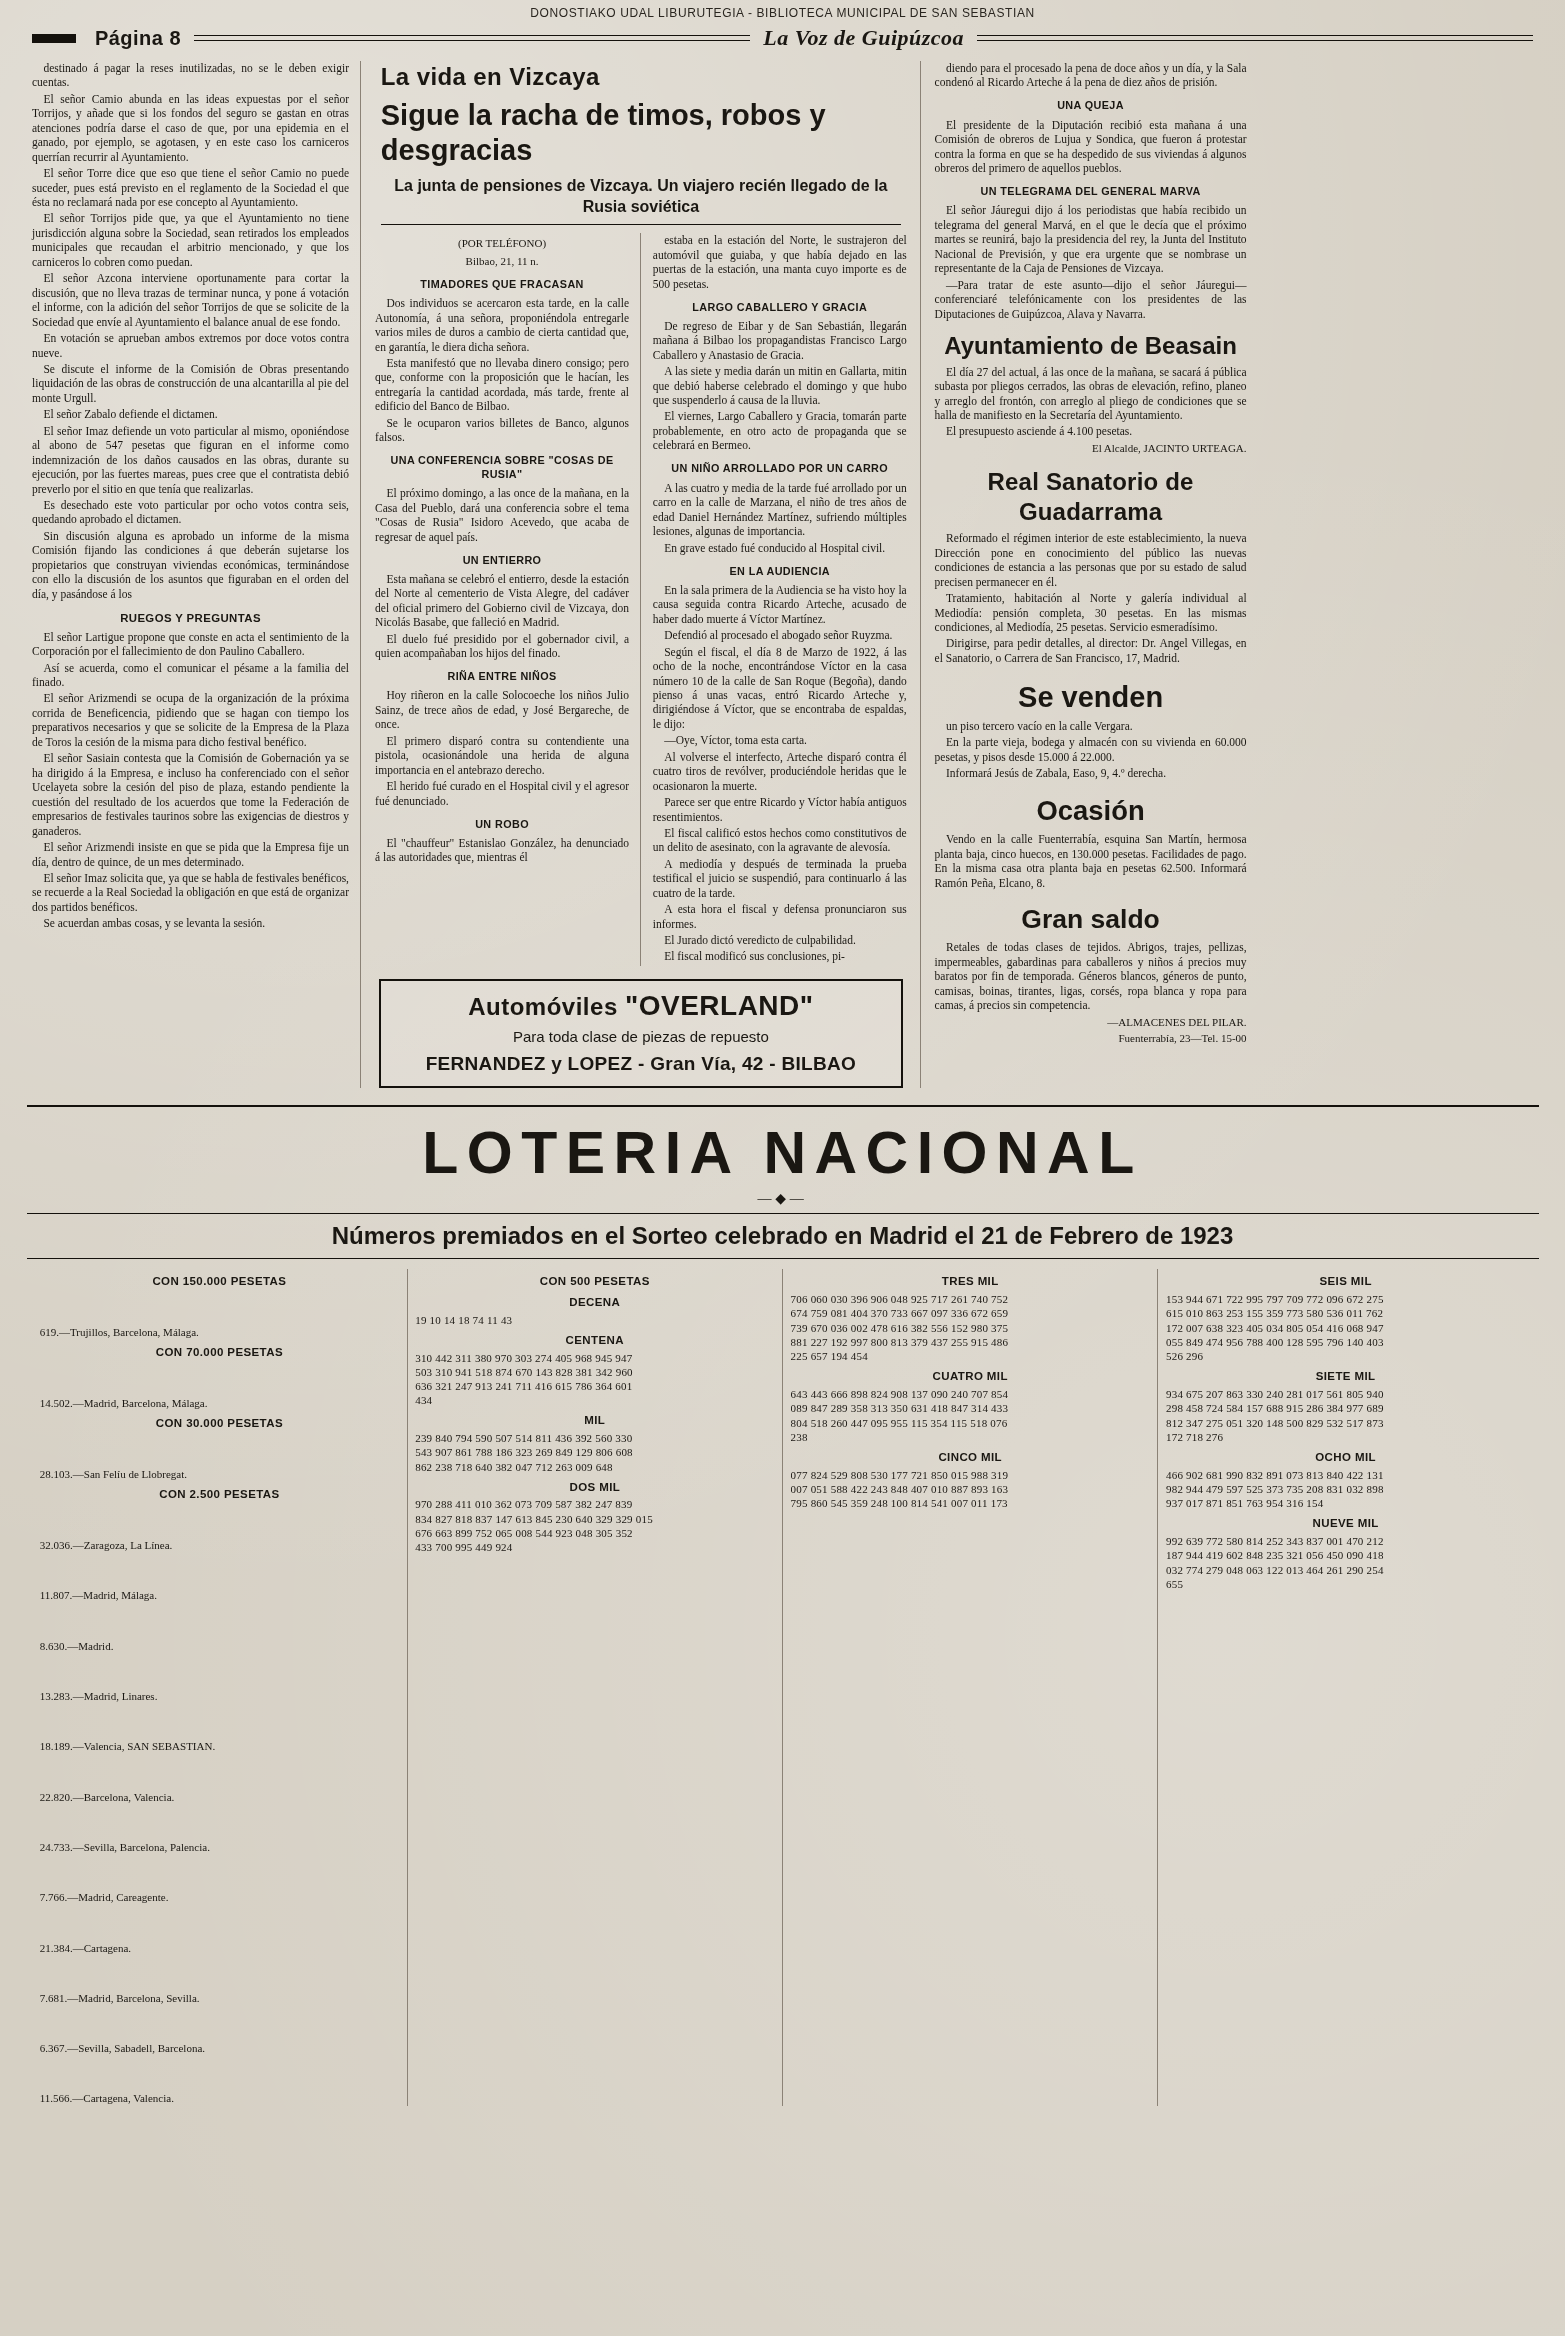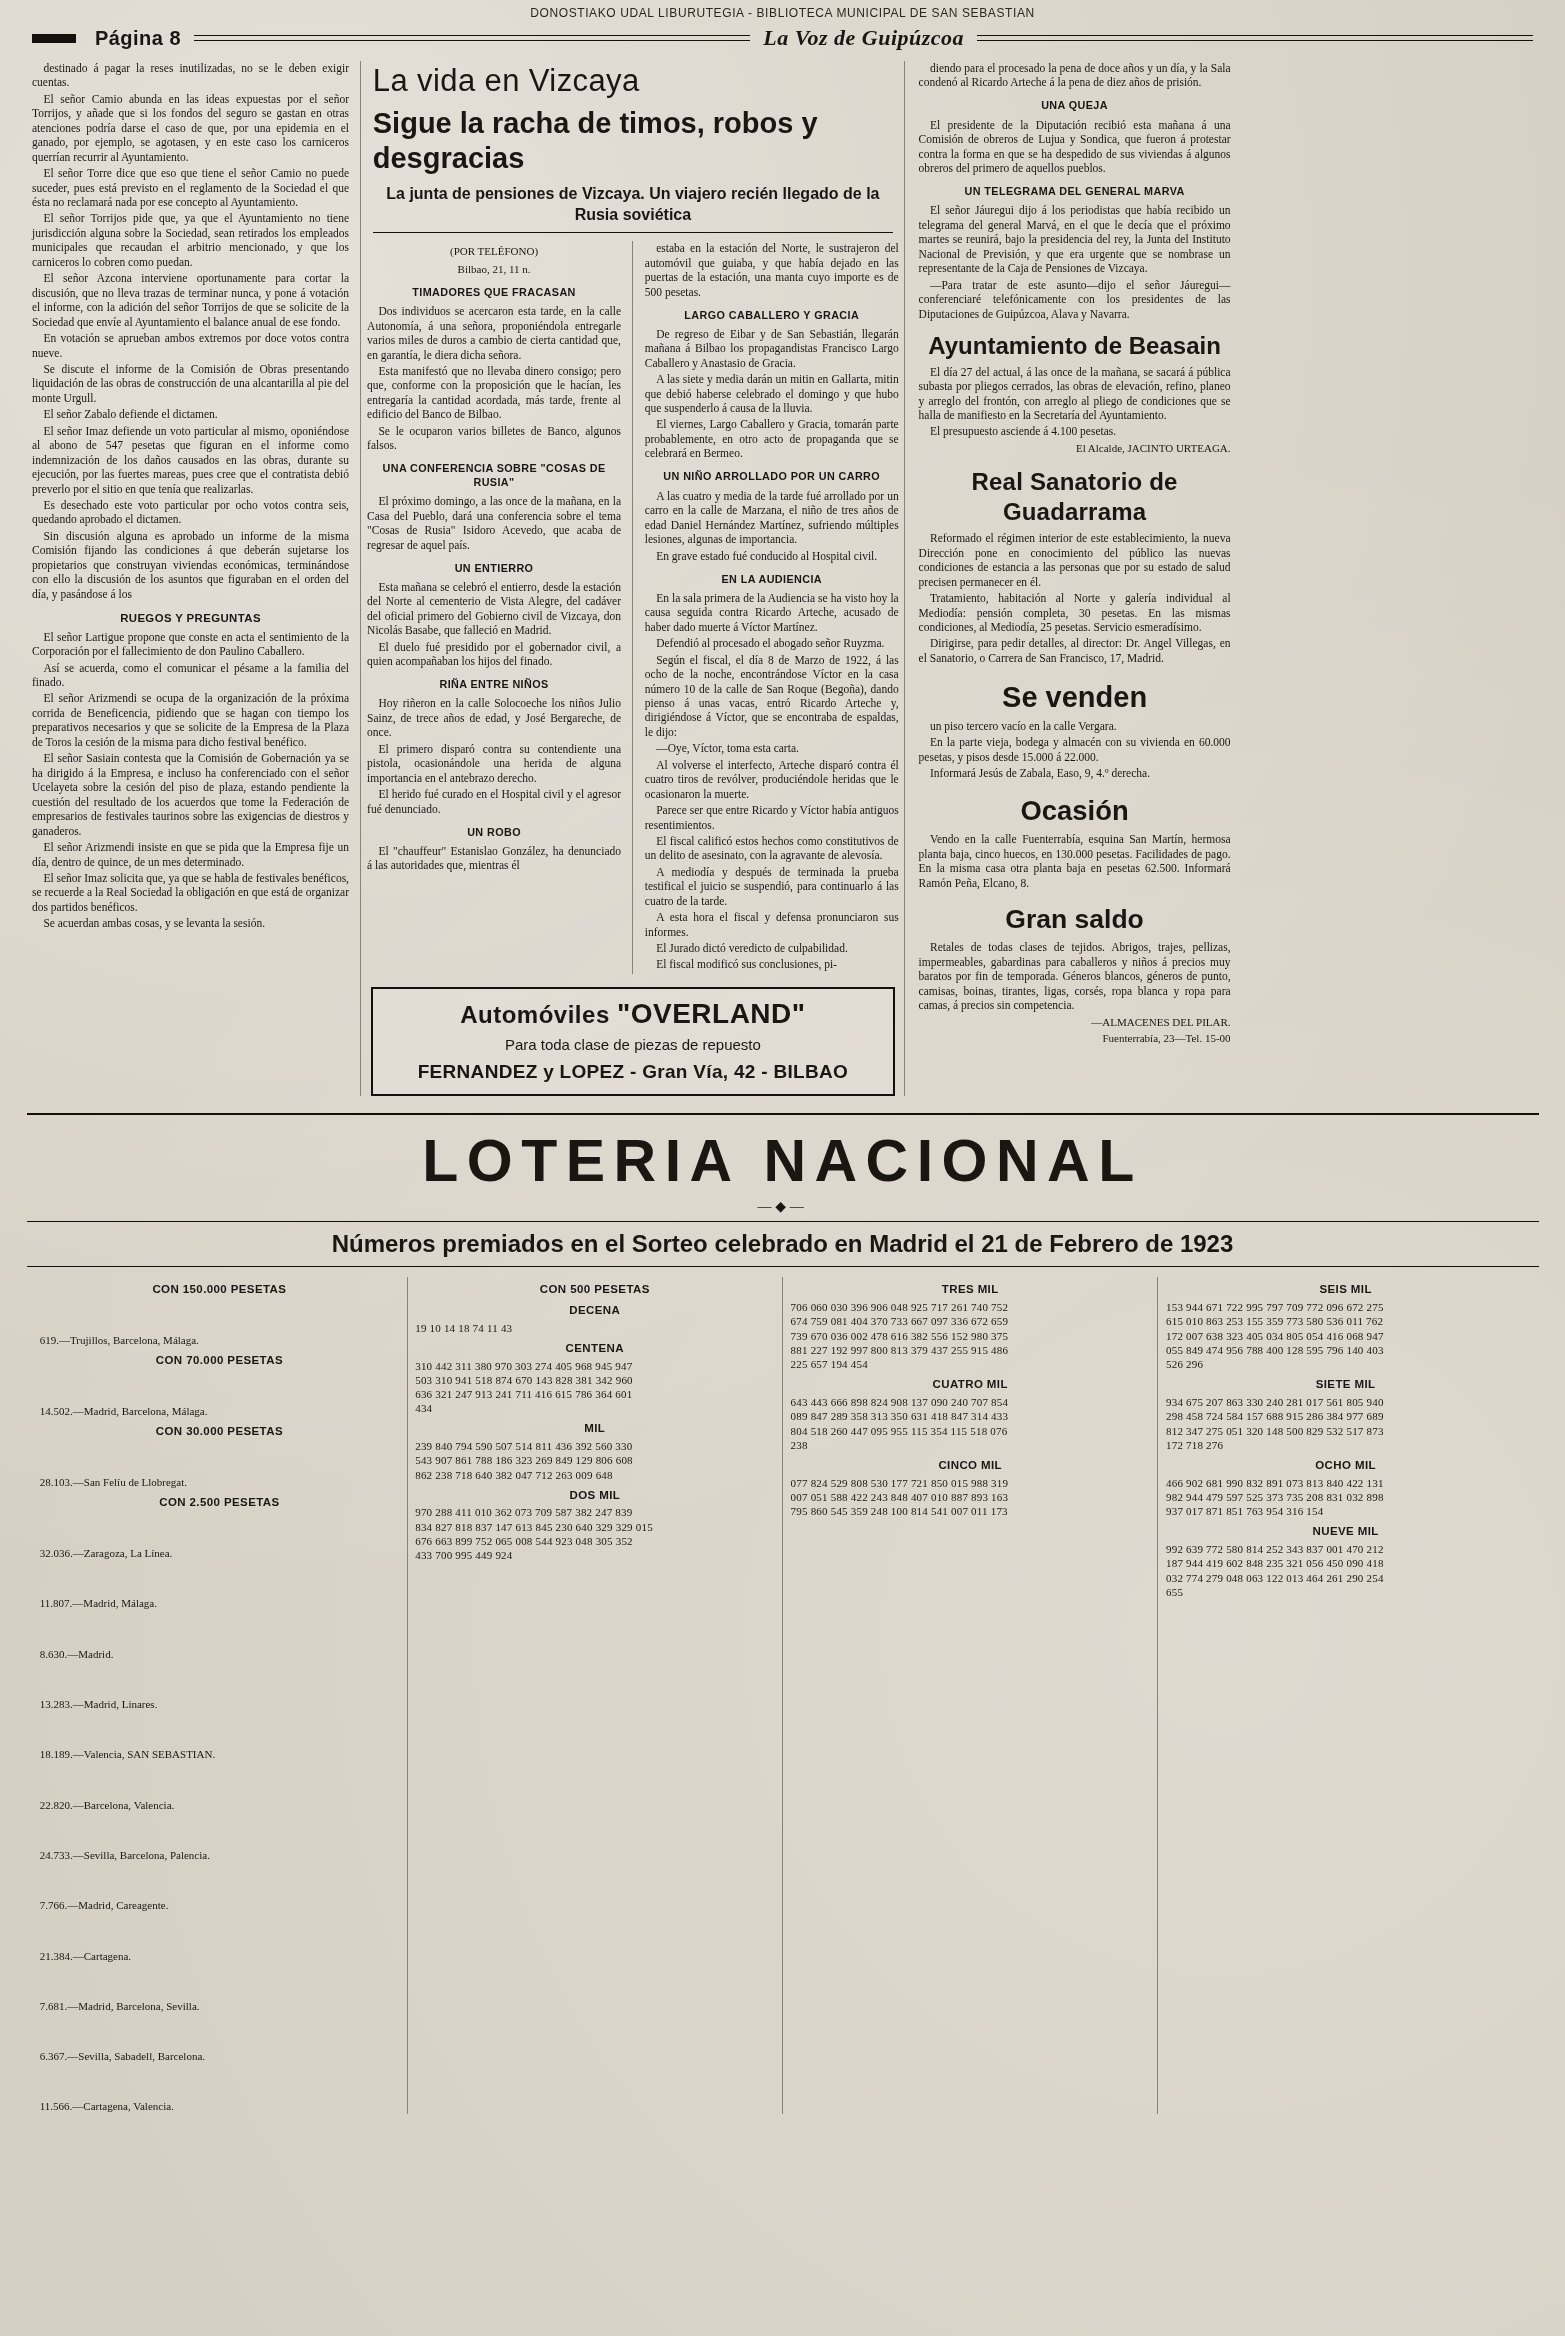--- a/index.html
+++ b/index.html
@@ -53,21 +53,21 @@
     font-weight:bold;
     letter-spacing:0.5px;
     white-space:nowrap;
   }
   .masthead .dash{
     width:44px;height:8.5px;background:#14110c;display:inline-block;margin-right:5.7px;
   }
   .columns{
     display:flex;
     padding:9.5px 32px 0;
-    gap:0;
+    gap:8px;
   }
   .col{
     font-size:11.5px;
     line-height:1.26;
     text-align:justify;
     hyphens:auto;
   }
   .col p{margin:0 0 1.9px 0; text-indent:11.4px;}
   .col1{width:317px;padding-right:11.4px;border-right:0.9px solid #8b8276;}
   .col5{width:312px;padding-left:13.2px;}
@@ -76,22 +76,22 @@
     font-family:"Liberation Sans", sans-serif;
     font-size:11.4px;
     font-weight:bold;
     letter-spacing:0.4px;
     margin:9.5px 0 4.7px;
     text-transform:uppercase;
   }
   .sec-head.small{font-size:10.8px;}
   .vizcaya-head{
     font-family:"Liberation Sans", sans-serif;
-    font-size:31px;
-    font-weight:normal;
+    font-size:24px;
+    font-weight:bold;
     letter-spacing:0.4px;
     margin:1.9px 0 7.6px 0;
   }
   .viz-main{
     font-family:"Liberation Sans", sans-serif;
     font-size:29px;
     font-weight:bold;
     line-height:1.18;
     margin:5.7px 0 9.5px;
   }

